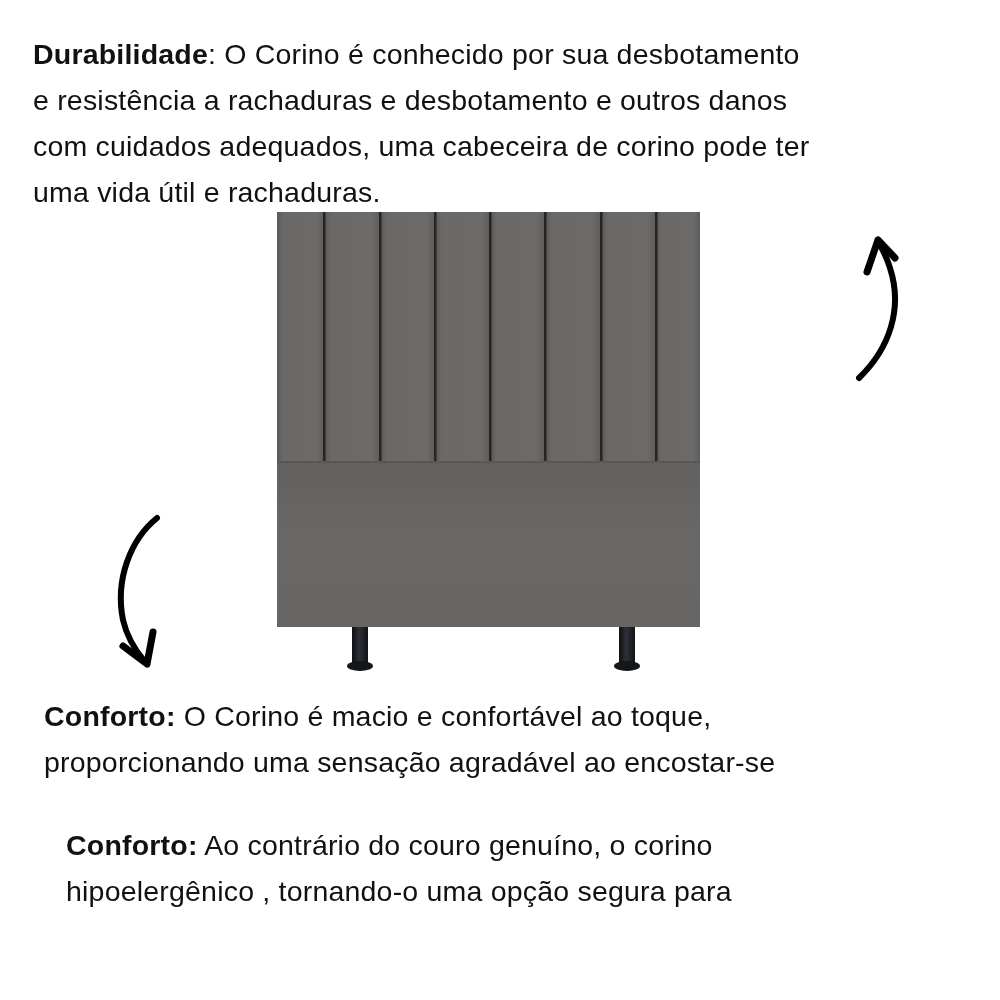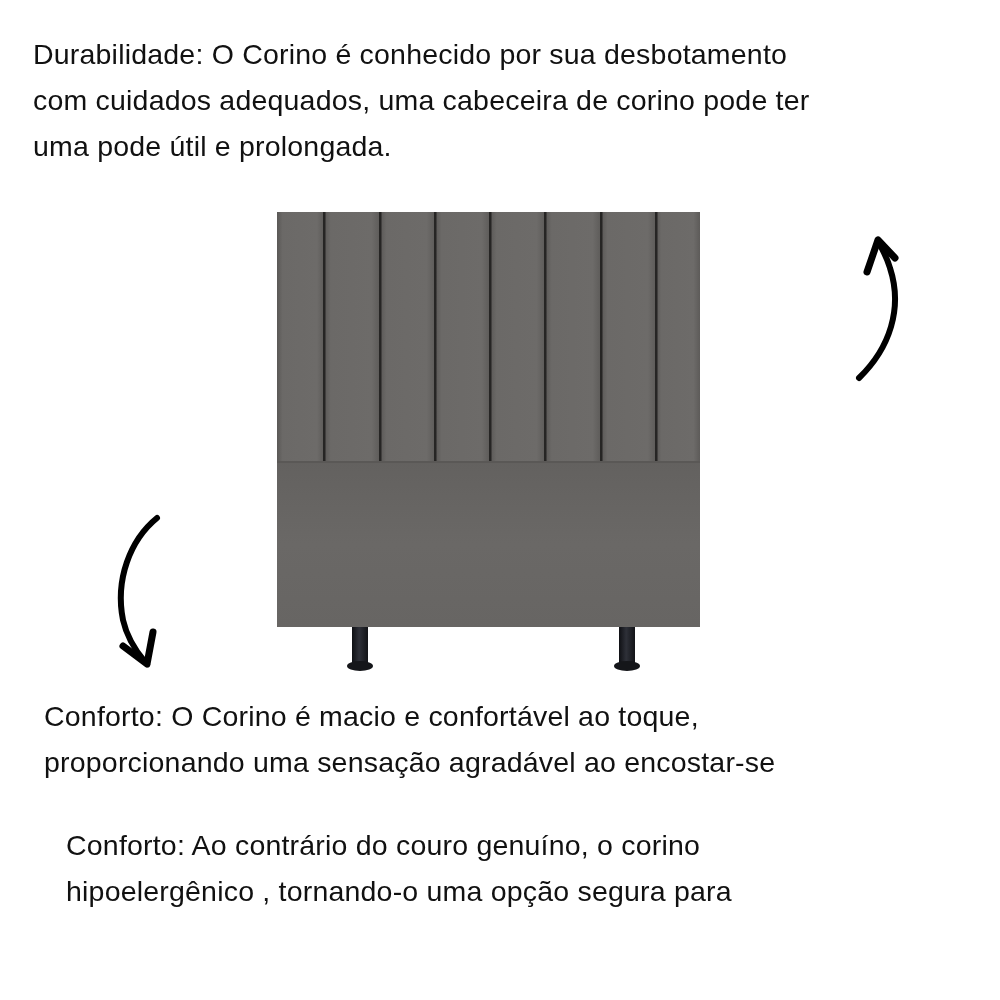--- a/index.html
+++ b/index.html
@@ -2,35 +2,36 @@
 <html><head>
   <meta charset="utf-8">
   <style>
     html, body { margin: 0; padding: 0; }
     body {
       width: 1000px; height: 1000px; background: #ffffff; position: relative; overflow: hidden;
       font-family: "Liberation Sans", "DejaVu Sans", sans-serif; color: #111111;
     }
     .para { position: absolute; font-size: 28.5px; line-height: 46px; letter-spacing: 0.2px; }
     .para .line { display: block; white-space: nowrap; }
-    .para b { font-weight: 400; }
+    .para b { font-weight: 700; }
     #p-durabilidade { left: 33px; top: 31px; }
     #p-conforto1 { left: 44px; top: 693px; }
     #p-conforto2 { left: 44px; top: 822px; margin-left: 22px; }
 
     .headboard { position: absolute; left: 277px; top: 212px; width: 423px; height: 415px; }
     .arrow { position: absolute; }
   </style>
 </head>
 <body>
 
 <div class="para" id="p-durabilidade">
   <span class="line"><b>Durabilidade</b><span>:</span><span> O Corino é conhecido por sua desbotamento</span></span>
+  <span class="line">e resistência a rachaduras e desbotamento e outros danos</span>
   <span class="line">com cuidados adequados, uma cabeceira de corino pode ter</span>
-  <span class="line">uma pode útil e prolongada.</span>
+  <span class="line">uma vida útil e rachaduras.</span>
 </div>
 
 <div class="headboard">
   <svg width="423" height="470" viewBox="0 0 423 470" xmlns="http://www.w3.org/2000/svg">
     <defs>
       <linearGradient id="panelShade" x1="0" x2="1" y1="0" y2="0">
         <stop offset="0" stop-color="#5a5856"></stop>
         <stop offset="0.12" stop-color="#6b6967"></stop>
         <stop offset="0.85" stop-color="#6d6b69"></stop>
         <stop offset="1" stop-color="#5d5b59"></stop>

